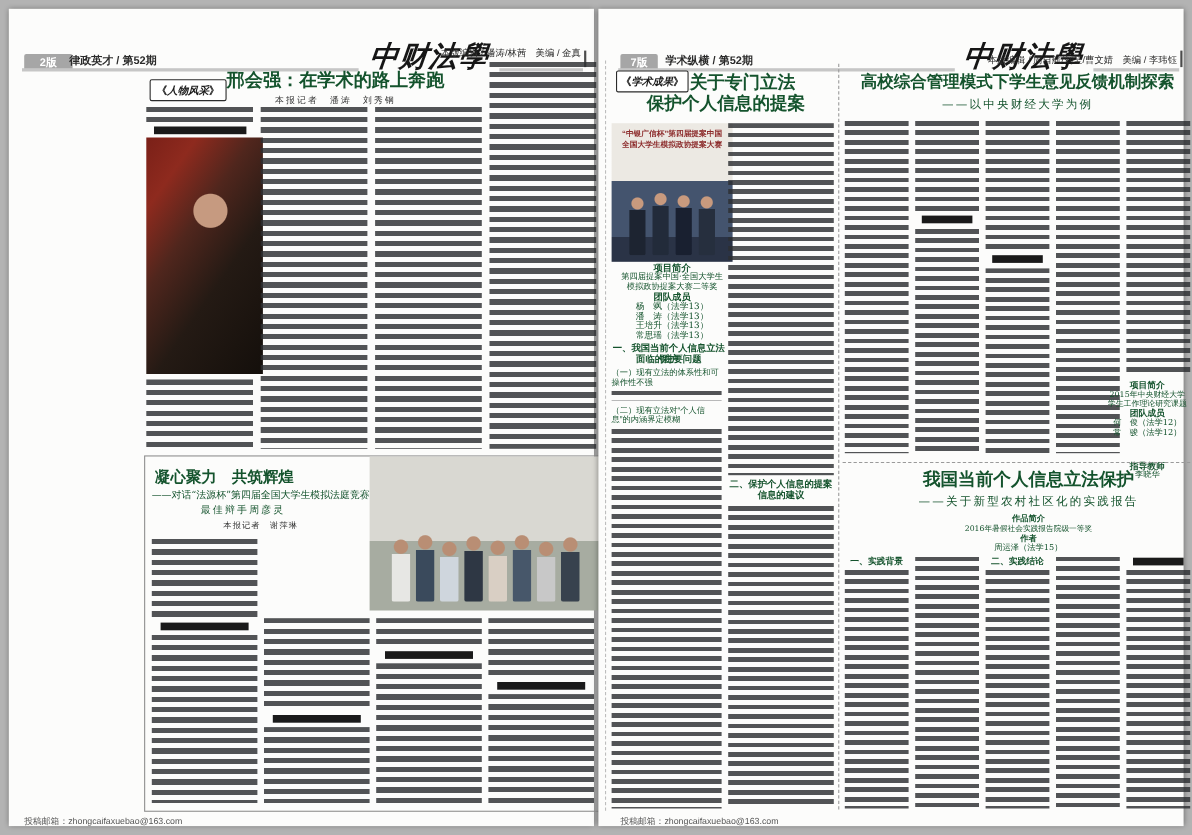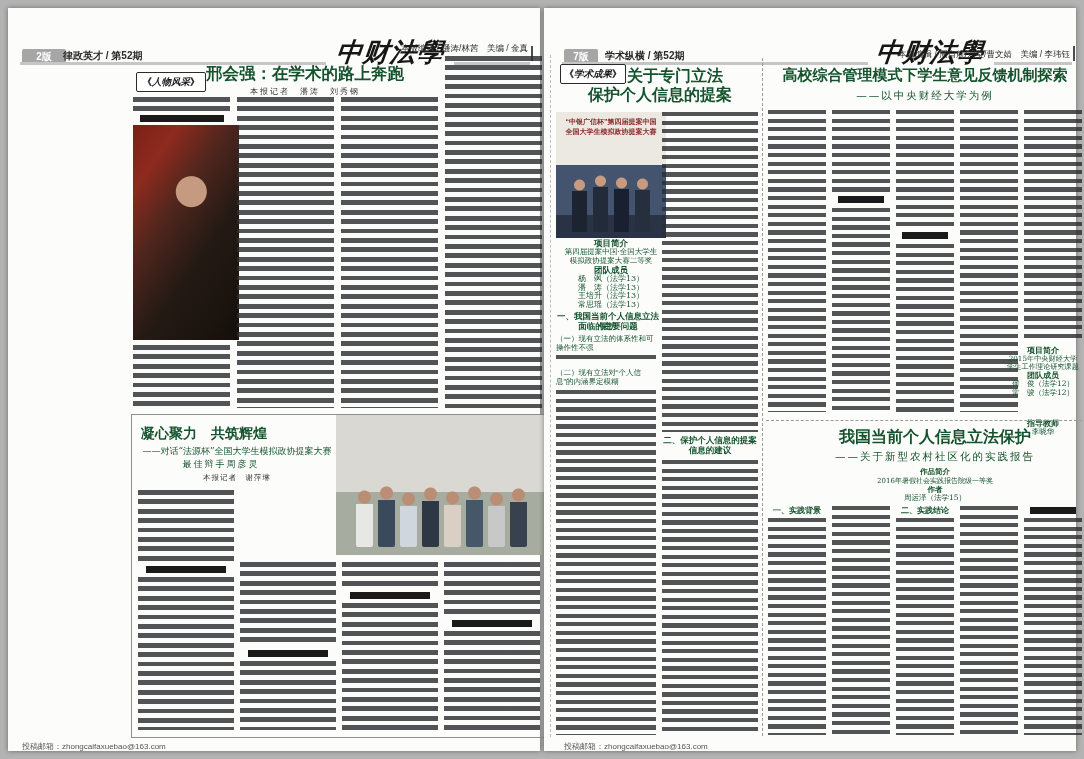--- a/index.html
+++ b/index.html
@@ -54,21 +54,21 @@
 <div class="photo" style="left:133px;top:125px;width:106px;height:215px;background:
   radial-gradient(circle at 55% 31%, #c69a80 0 15px, rgba(0,0,0,0) 16px),
   linear-gradient(125deg,#7a2018 0%,#8e2a1e 18%,#50261d 38%,#241a14 62%,#140f0b 100%);"></div>
 <div class="ft" style="left:133px;top:345px;width:97px;height:63px;"></div>
 <div class="ft" style="left:237px;top:97px;width:97px;height:311px;"></div>
 <div class="ft" style="left:341px;top:97px;width:97px;height:311px;"></div>
 <div class="ft" style="left:445px;top:56px;width:97px;height:352px;"></div>
 
 <div class="boxed" style="left:131px;top:414px;width:417px;height:322px;"></div>
 <div class="t b" style="left:141px;top:425px;width:200px;font-size:14px;">凝心聚力　共筑辉煌</div>
-<div class="t serif c" style="left:135px;top:446px;width:204px;font-size:9px;">——对话“法源杯”全国大学生模拟政协提案大赛</div>
+<div class="t serif c" style="left:135px;top:446px;width:204px;font-size:9px;">——对话“法源杯”第四届全国大学生模拟法庭竞赛</div>
 <div class="t serif c" style="left:119px;top:459px;width:204px;font-size:9px;letter-spacing:2px;text-align:center;">最佳辩手周彦灵</div>
 <div class="t serif c" style="left:135px;top:474px;width:204px;font-size:7.5px;letter-spacing:1px;color:#333;">本报记者　谢萍琳</div>
 
 <div class="photo" style="left:336px;top:415px;width:210px;height:140px;background:linear-gradient(#d9d8d2 0 55%,#a7aca1 55% 100%);">
   <div class="persons" style="bottom:8px;gap:5px;height:66px;">
     <div class="person" style="width:17px;height:58px;background:radial-gradient(circle at 50% 8px,#b98e74 0 6px,rgba(0,0,0,0) 7px),linear-gradient(rgba(0,0,0,0) 0 15px,#e7e7e4 15px);"></div>
     <div class="person" style="width:17px;height:62px;background:radial-gradient(circle at 50% 8px,#b98e74 0 6px,rgba(0,0,0,0) 7px),linear-gradient(rgba(0,0,0,0) 0 15px,#3a4a5c 15px);"></div>
     <div class="person" style="width:17px;height:56px;background:radial-gradient(circle at 50% 8px,#b98e74 0 6px,rgba(0,0,0,0) 7px),linear-gradient(rgba(0,0,0,0) 0 15px,#cfd6dd 15px);"></div>
     <div class="person" style="width:17px;height:61px;background:radial-gradient(circle at 50% 8px,#b98e74 0 6px,rgba(0,0,0,0) 7px),linear-gradient(rgba(0,0,0,0) 0 15px,#2e3744 15px);"></div>
     <div class="person" style="width:17px;height:57px;background:radial-gradient(circle at 50% 8px,#b98e74 0 6px,rgba(0,0,0,0) 7px),linear-gradient(rgba(0,0,0,0) 0 15px,#d9cfc4 15px);"></div>

